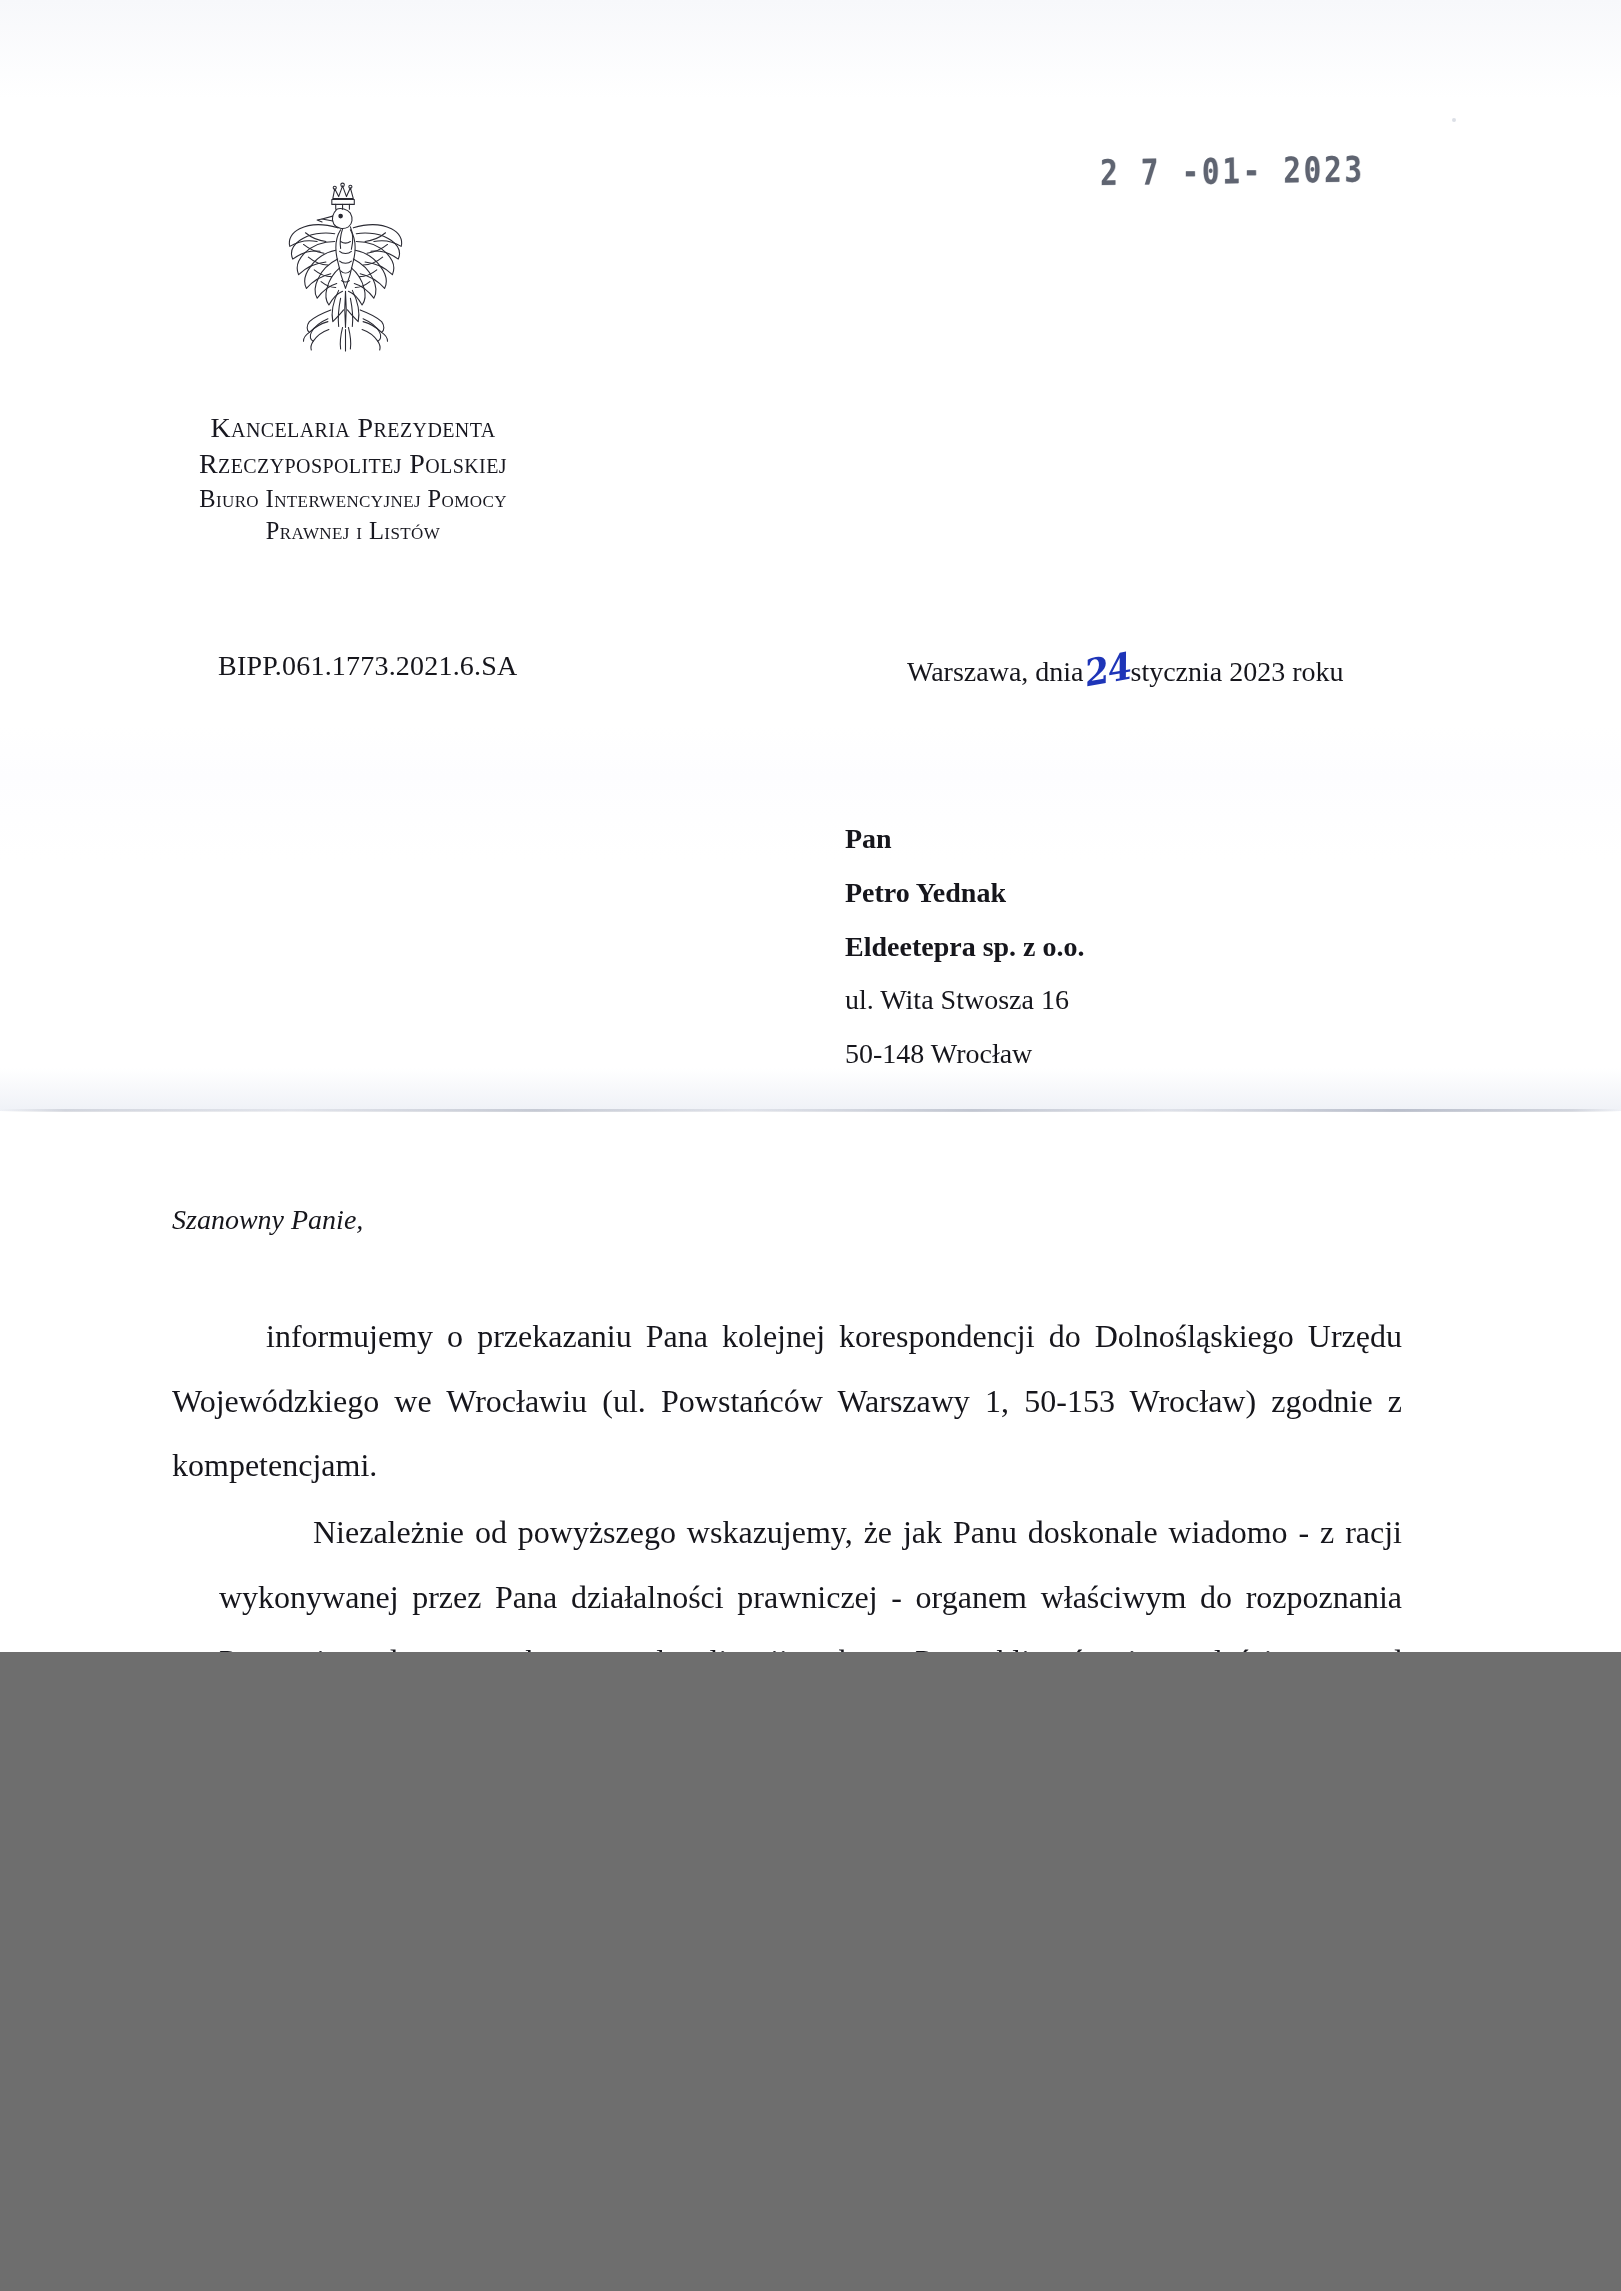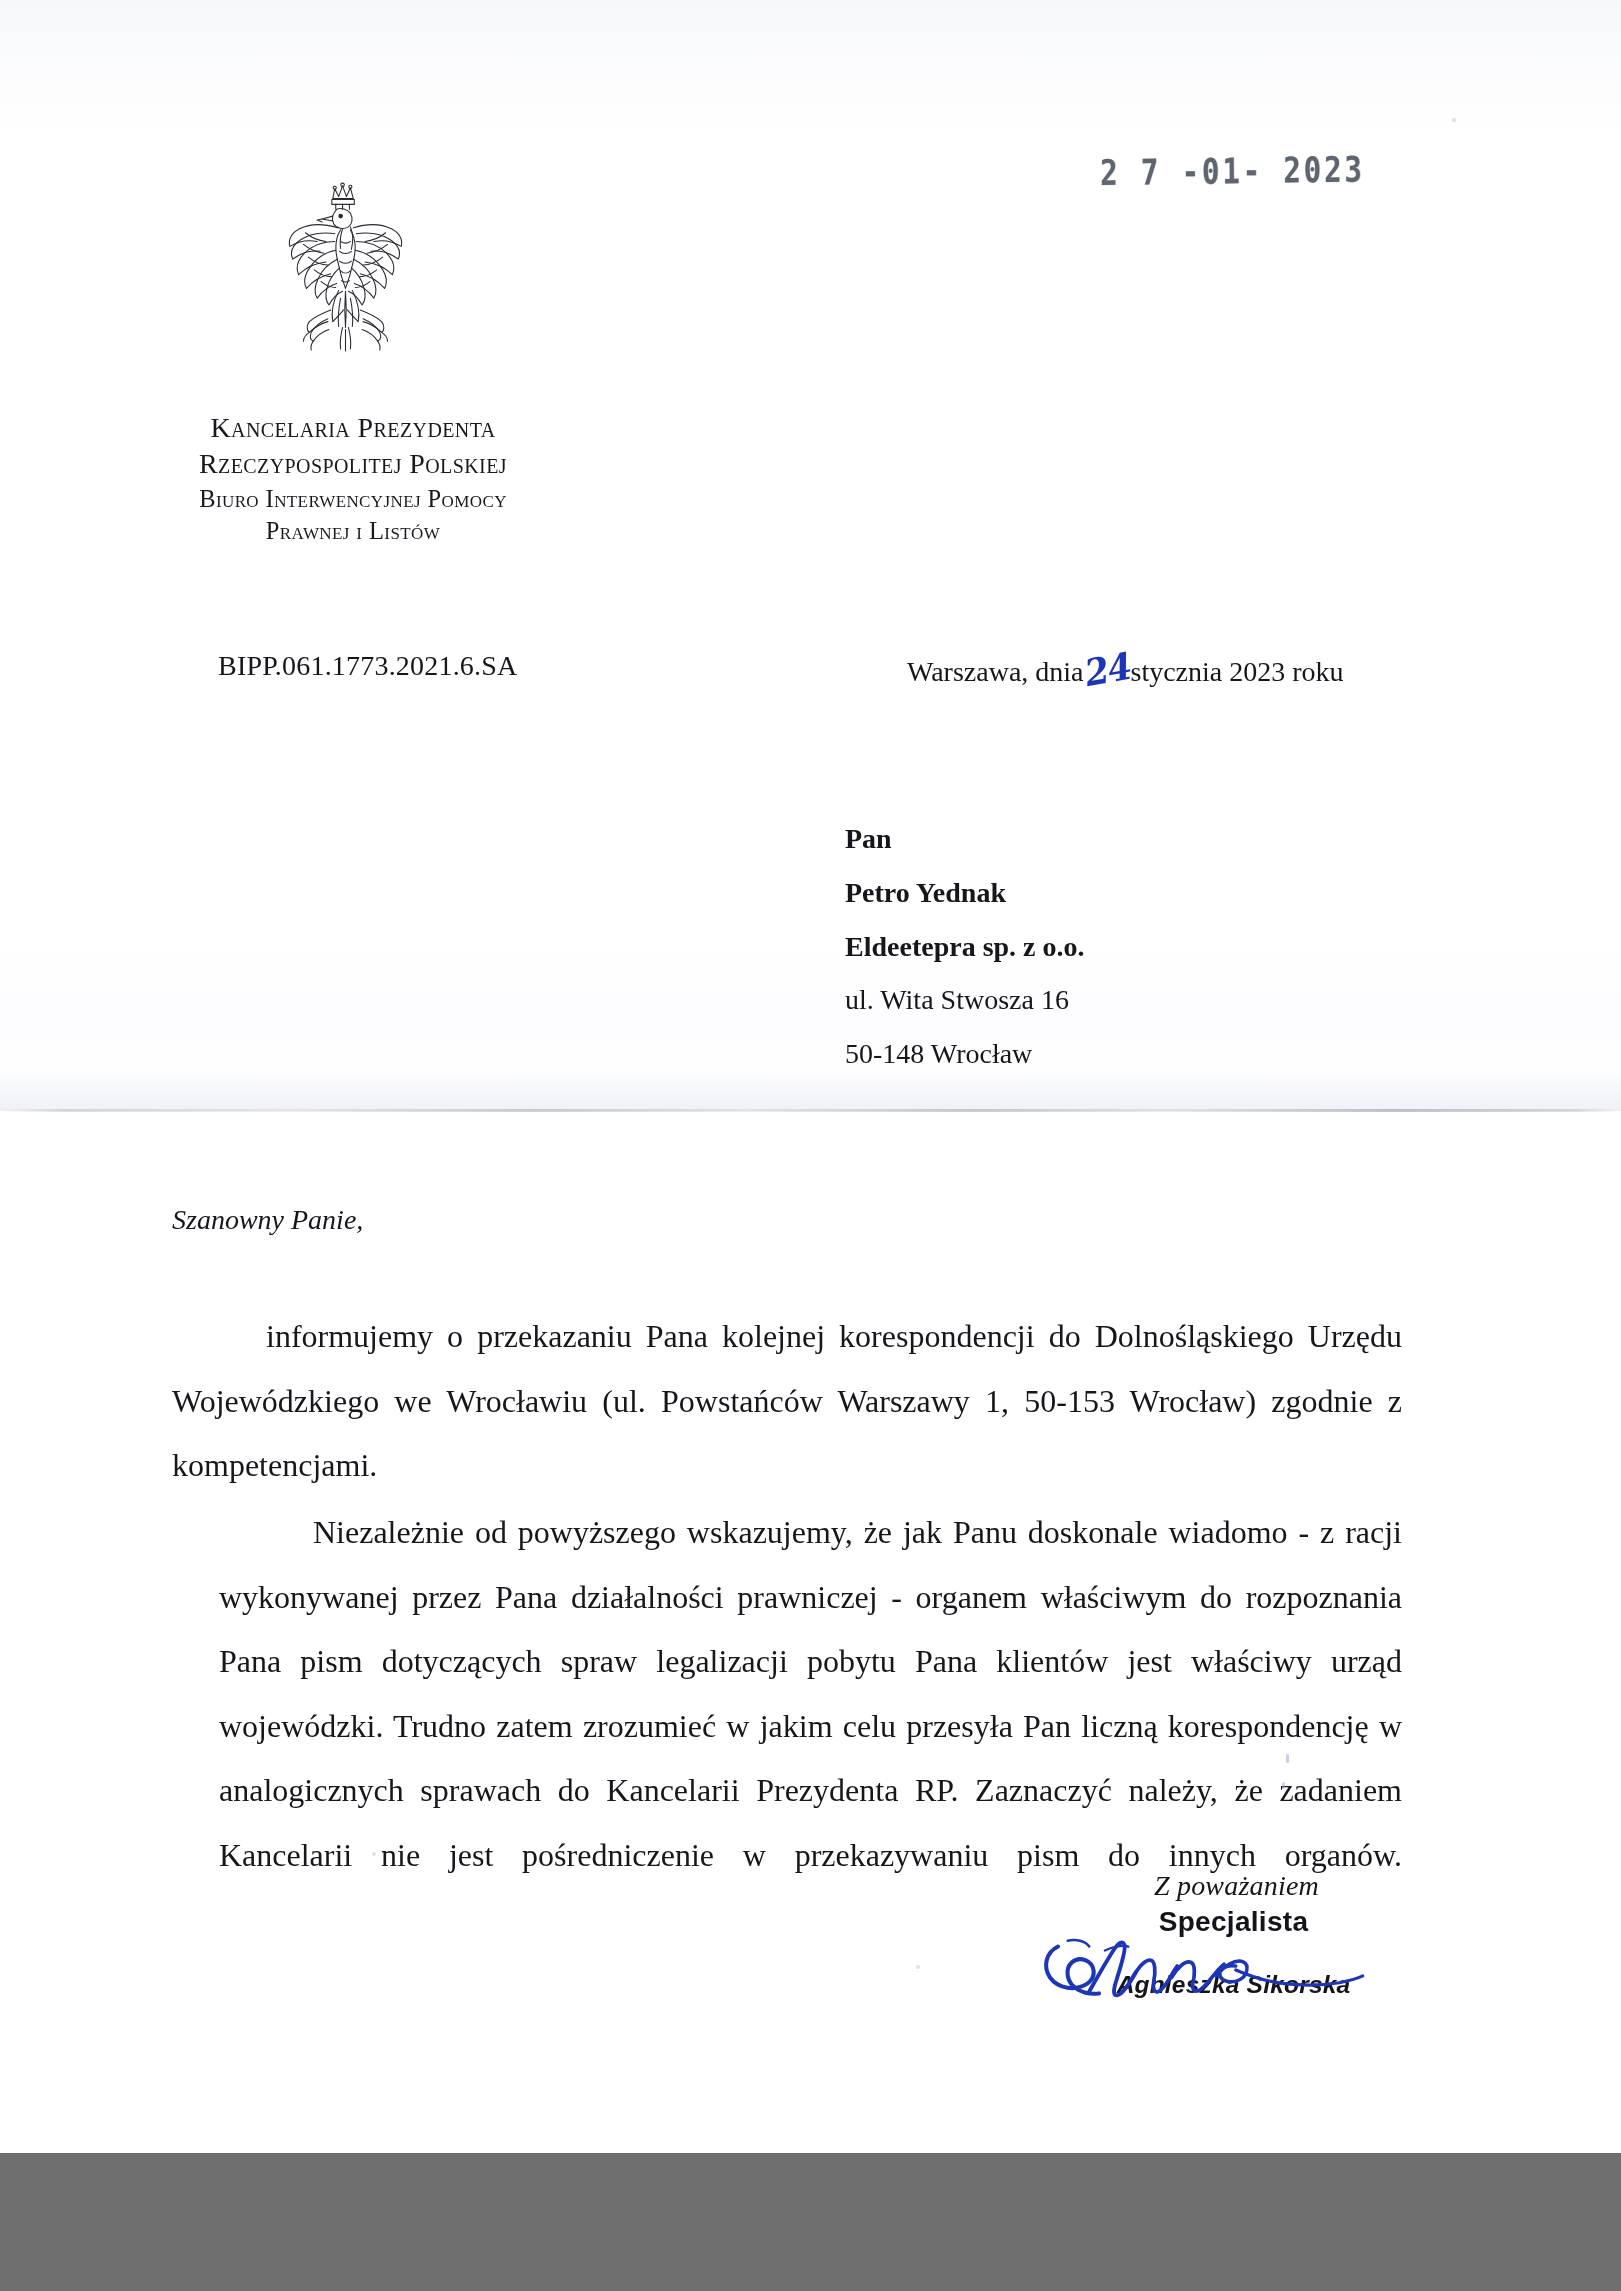--- a/index.html
+++ b/index.html
@@ -4,21 +4,21 @@
 <title>Kancelaria Prezydenta RP — pismo BIPP.061.1773.2021.6.SA</title>
 <style>
   html, body {
     margin: 0;
     padding: 0;
     background: #6e6e6e;
   }
   .page {
     position: relative;
     width: 1621px;
-    height: 2153px;
+    height: 1652px;
     margin: 0 auto;
     background: #14b8a6;
     overflow: hidden;
     font-family: "Liberation Serif", "DejaVu Serif", serif;
     color: #16161c;
   }
 
   
   .paper-tint {
     position: absolute;

